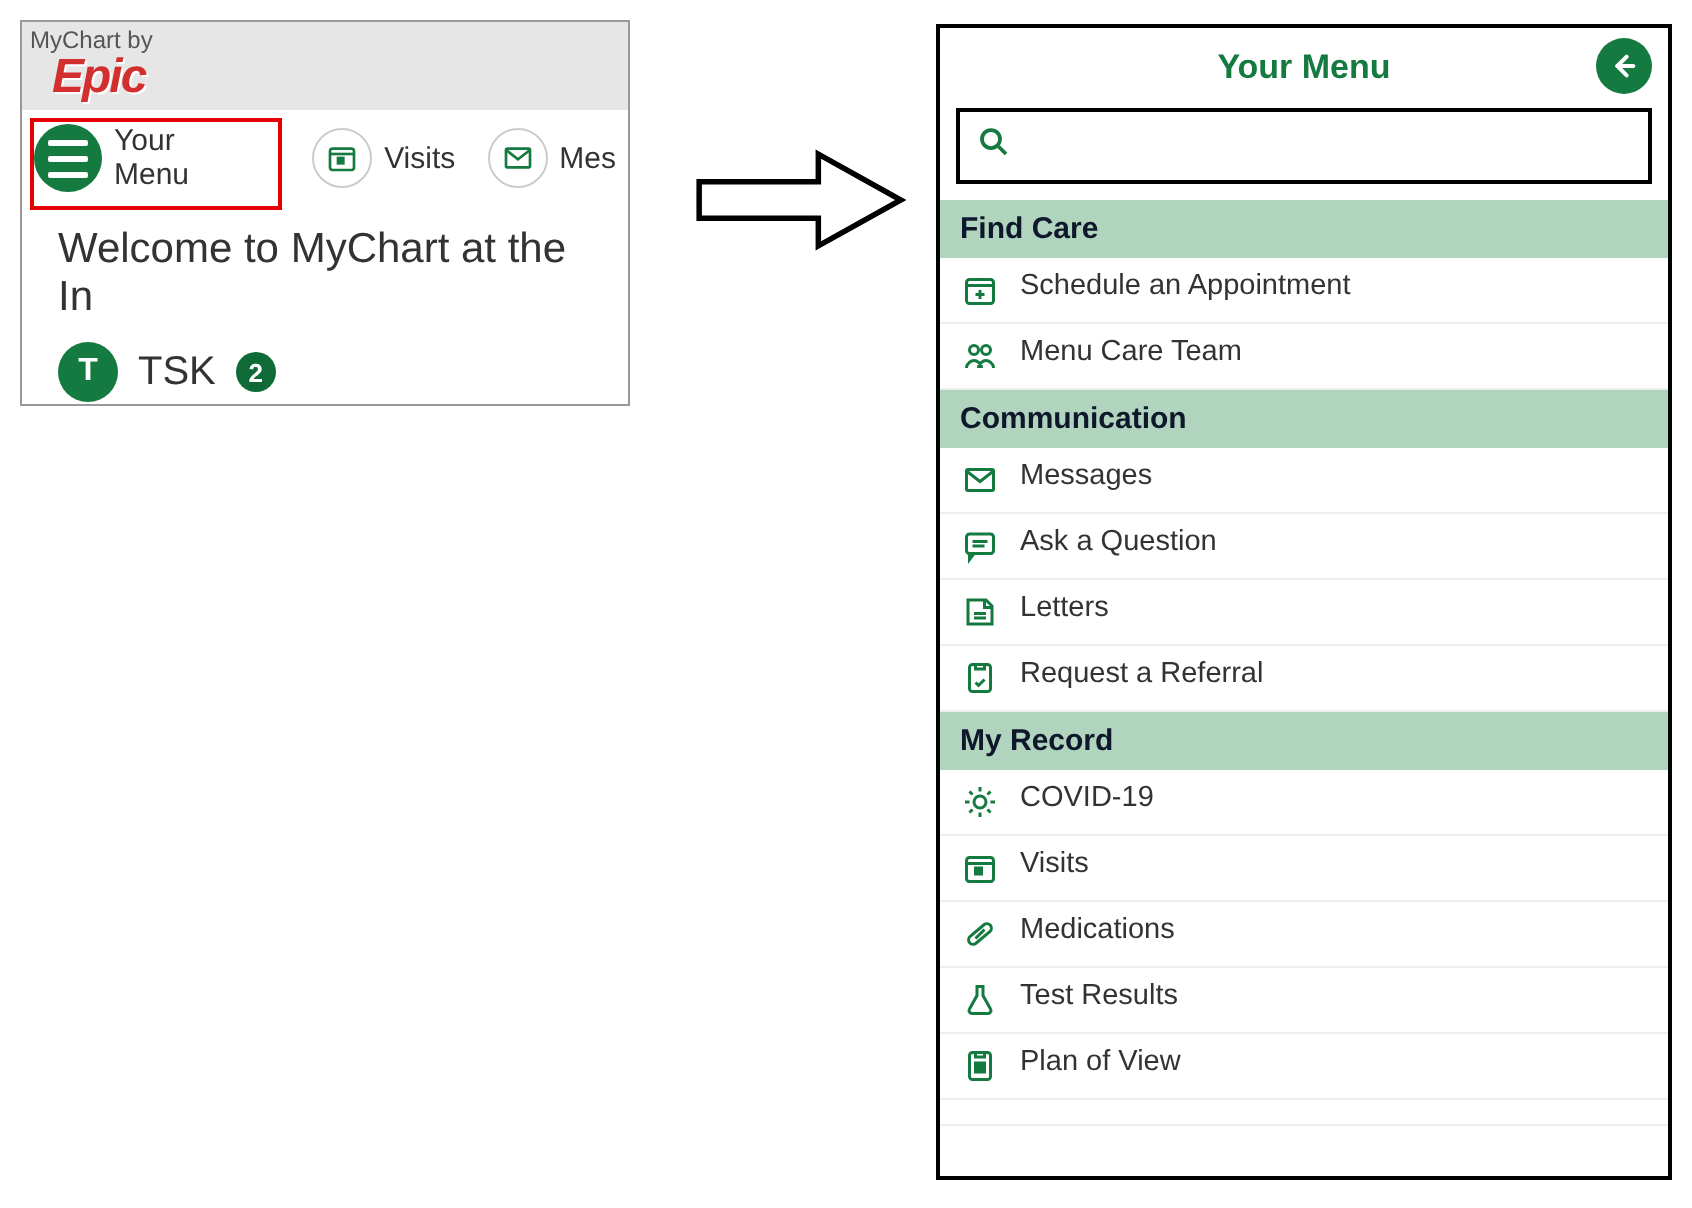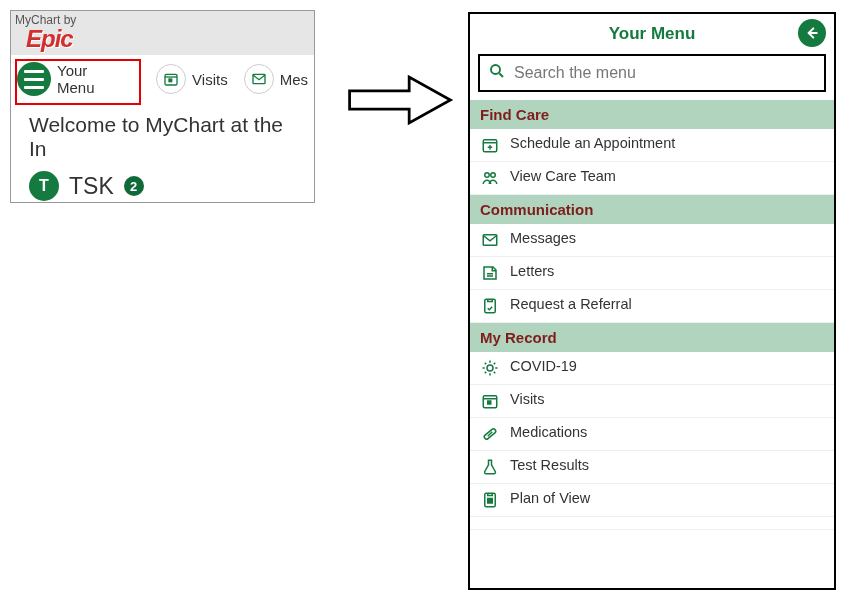--- a/index.html
+++ b/index.html
@@ -117,21 +117,21 @@
     border-radius: 50%;
     background: #147a3f;
     color: #fff;
     display: flex;
     align-items: center;
     justify-content: center;
     font-weight: bold;
     font-size: 16px;
   }
   .username {
-    font-size: 23px;
+    font-size: 20px;
     color: #333;
     font-weight: 500;
   }
   .badge {
     min-width: 20px;
     height: 20px;
     border-radius: 50%;
     background: #106a37;
     color: #fff;
     font-size: 13px;
@@ -209,21 +209,21 @@
     background: transparent;
   }
   .rp-search input::placeholder { color: #777; }
 
   .rp-scroll {
     flex: 1;
     overflow-y: scroll;
   }
   .section-header {
     background: #b0d4be;
-    color: #7f1d1d;
+    color: #0f172a;
     font-weight: bold;
     font-size: 15px;
     padding: 6px 10px;
   }
   .menu-item {
     display: flex;
     gap: 10px;
     padding: 6px 10px;
     border-bottom: 1px solid #eee;
     font-size: 14.5px;
@@ -317,21 +317,20 @@
     </div>
 
     <div class="rp-search-wrap">
       <div class="rp-search">
         <span>
           <svg viewBox="0 0 24 24" width="18" height="18" fill="none" stroke="#147a3f" stroke-width="2.5">
               <circle cx="10" cy="10" r="6"></circle>
               <path d="M15 15l5 5"></path>
             </svg>
         </span>
-        <input type="text" placeholder="Search the menu" style="">
       </div>
     </div>
 
     <div class="rp-scroll" id="menu-scroll">
         <div class="section-header">Find Care</div>
         <div class="menu-item">
           <span class="micon green">
             <svg viewBox="0 0 24 24" fill="none" stroke="#147a3f" stroke-width="2">
               <rect x="3" y="5" width="18" height="16" rx="2"></rect>
               <path d="M3 9h18"></path>
@@ -341,31 +340,40 @@
           <span>Schedule an Appointment</span>
         </div>
         <div class="menu-item">
           <span class="micon green">
             <svg viewBox="0 0 24 24" fill="none" stroke="#147a3f" stroke-width="2">
               <circle cx="8" cy="8" r="3"></circle>
               <circle cx="16" cy="8" r="3"></circle>
               <path d="M3 20c0-3 3-5 5-5s5 2 5 5M11 20c0-3 3-5 5-5s5 2 5 5"></path>
             </svg>
           </span>
-          <span>View Care Team</span>
+          <span>Menu Care Team</span>
         </div>
         <div class="section-header">Communication</div>
         <div class="menu-item">
           <span class="micon green">
             <svg viewBox="0 0 24 24" fill="none" stroke="#147a3f" stroke-width="2">
               <rect x="3" y="5" width="18" height="14" rx="1"></rect>
               <path d="M3 6l9 7 9-7"></path>
             </svg>
           </span>
           <span>Messages</span>
+        </div>
+        <div class="menu-item">
+          <span class="micon green">
+            <svg viewBox="0 0 24 24" fill="none" stroke="#147a3f" stroke-width="2">
+              <rect x="3" y="4" width="18" height="13" rx="2"></rect>
+              <path d="M8 17l-3 4v-4M7 9h10M7 12h8"></path>
+            </svg>
+          </span>
+          <span>Ask a Question</span>
         </div>
         <div class="menu-item">
           <span class="micon green">
             <svg viewBox="0 0 24 24" fill="none" stroke="#147a3f" stroke-width="2">
               <path d="M4 4h12l4 4v12H4z"></path>
               <path d="M15 4v5h5M8 13h8M8 16h8"></path>
             </svg>
           </span>
           <span>Letters</span>
         </div>

